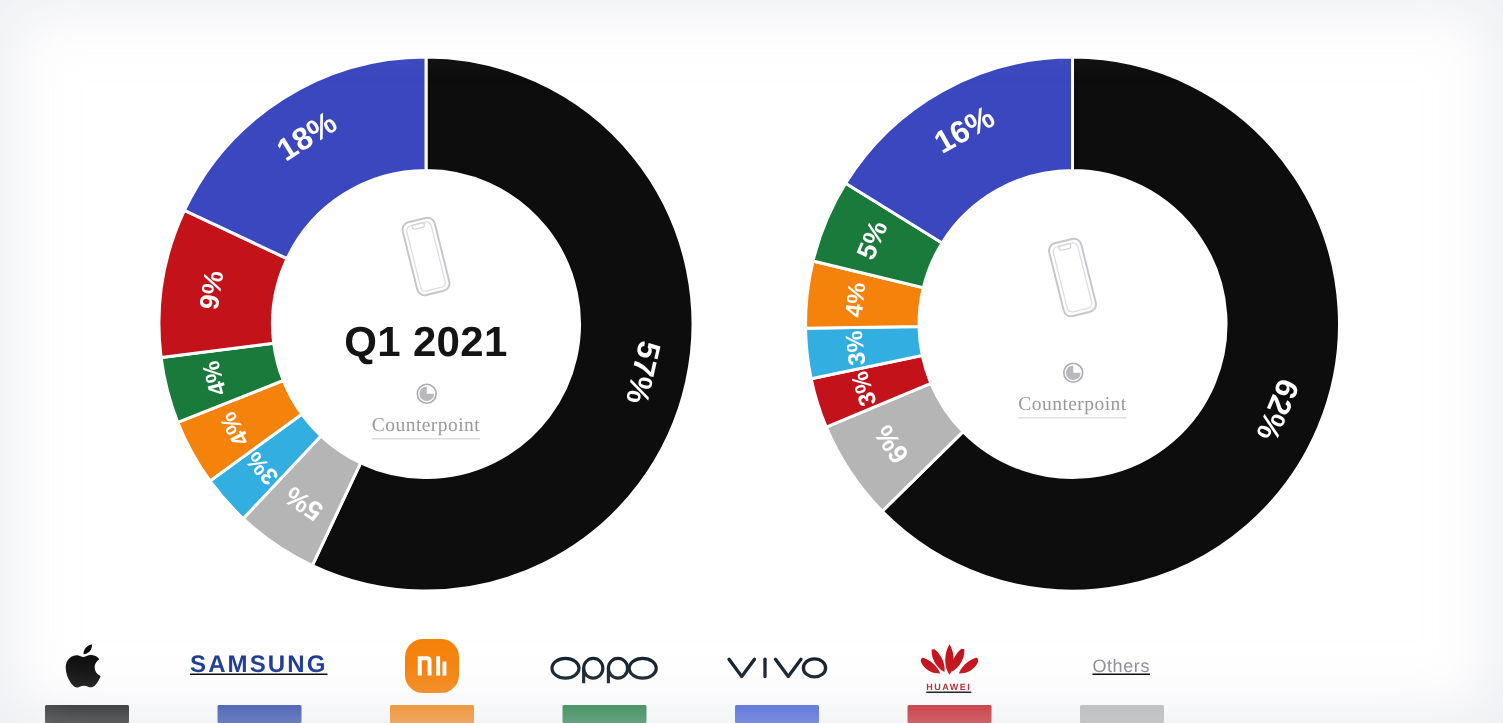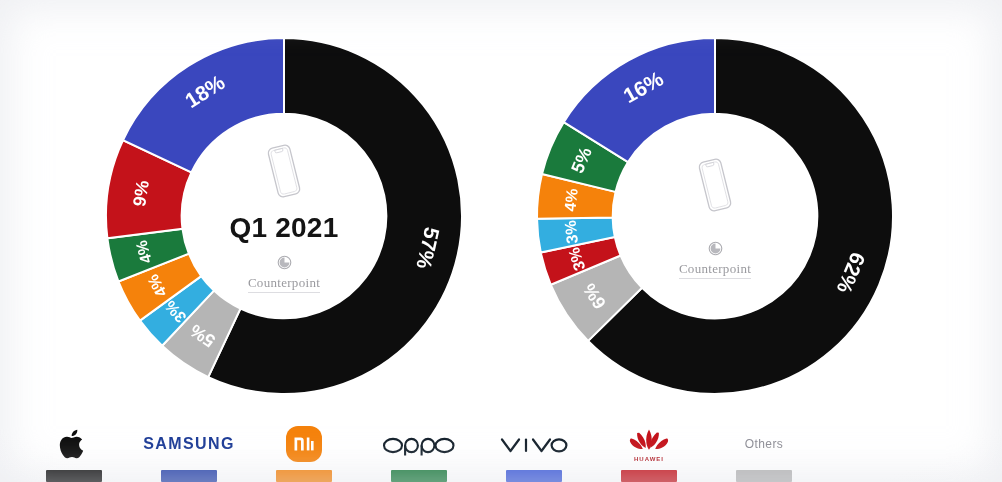--- a/index.html
+++ b/index.html
@@ -95,21 +95,21 @@
 
   
   #legend {
     position: absolute;
     left: 0;
     bottom: 0;
     width: 838px;
     height: 68px;
     display: flex;
     align-items: flex-end;
-    justify-content: center;
+    text-decoration: underline;
   }
   .legend-item {
     width: 115px;
     height: 64px;
     display: flex;
     flex-direction: column;
     align-items: center;
     justify-content: flex-end;
   }
   .legend-logo {

